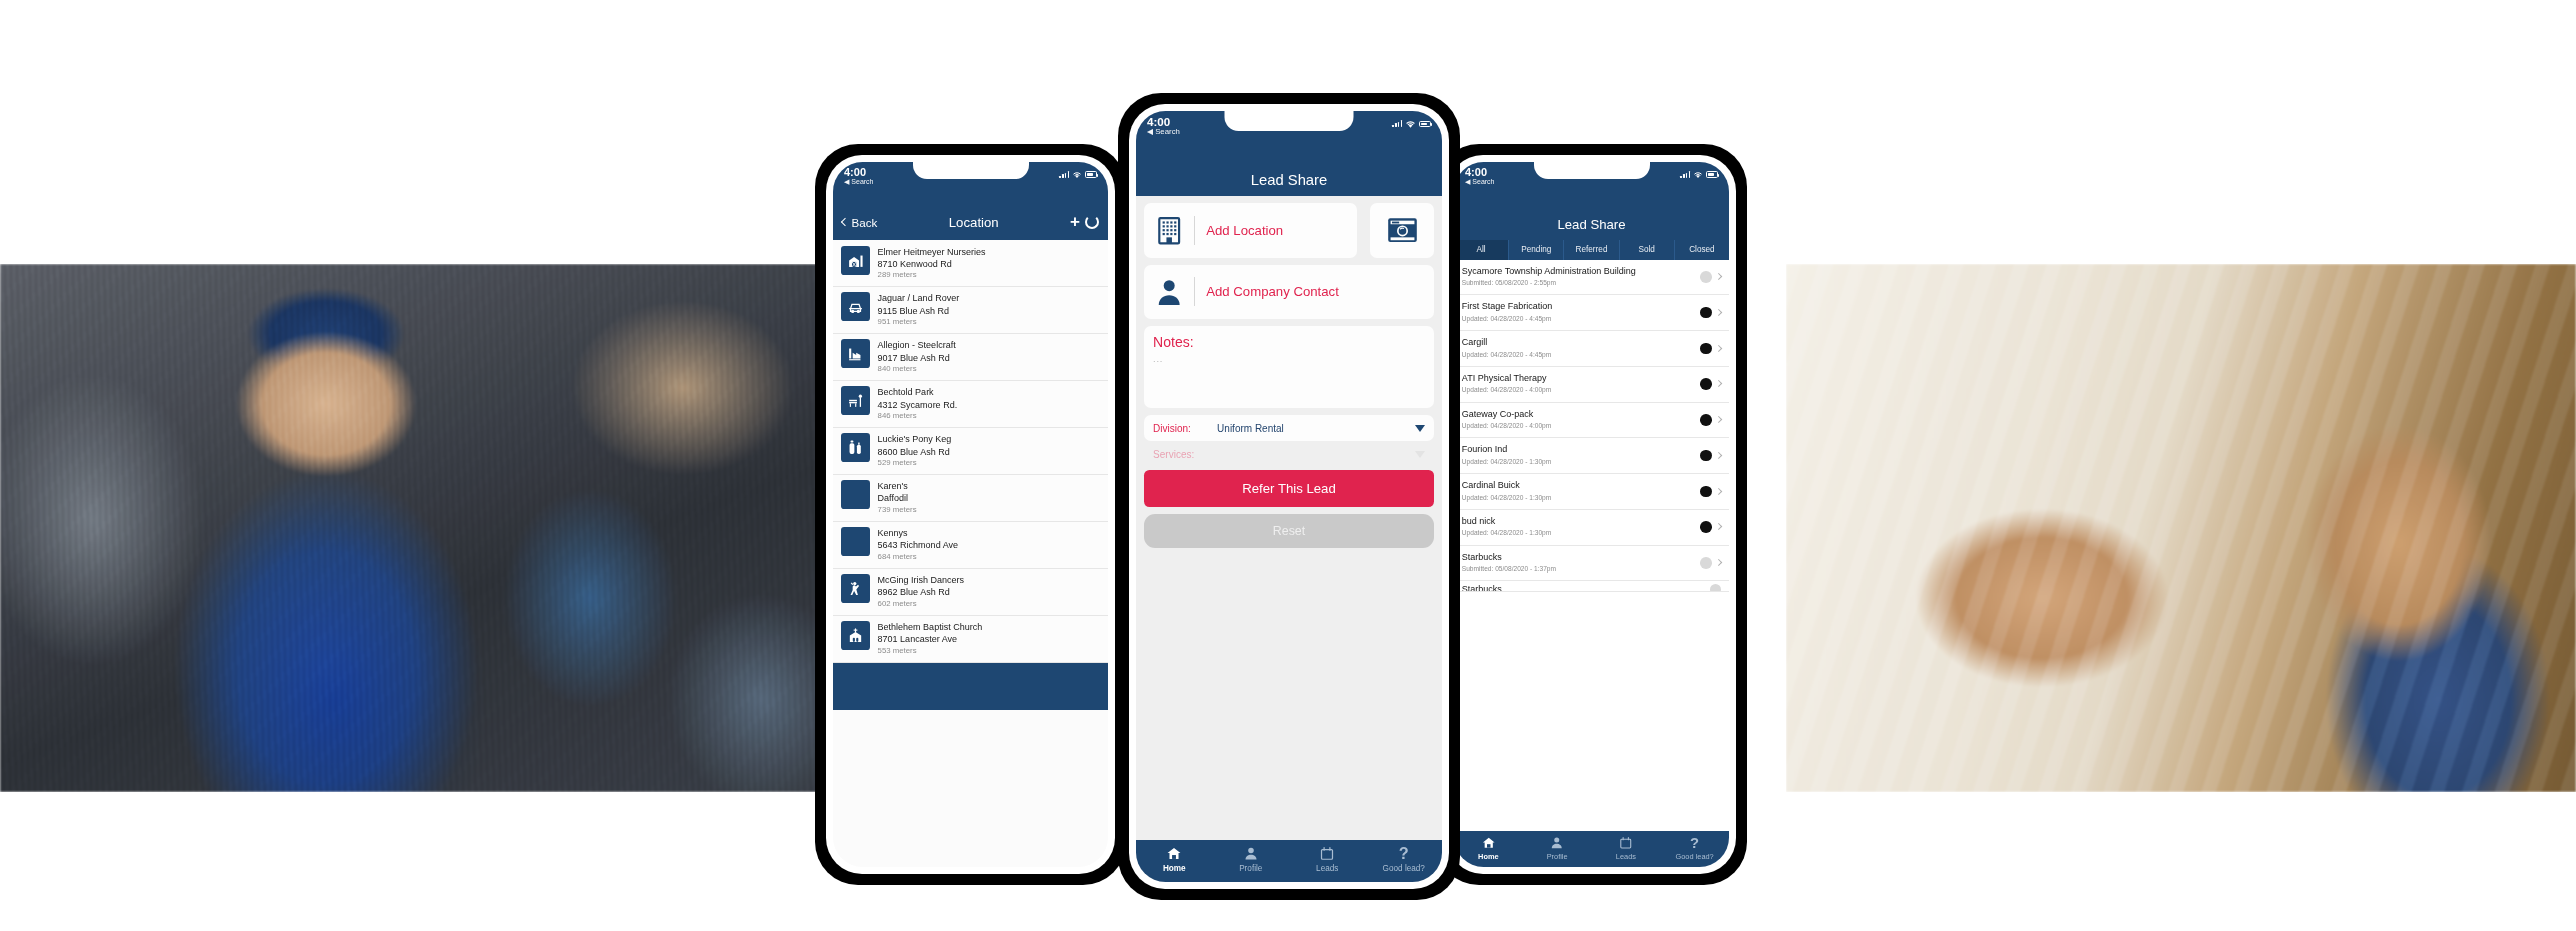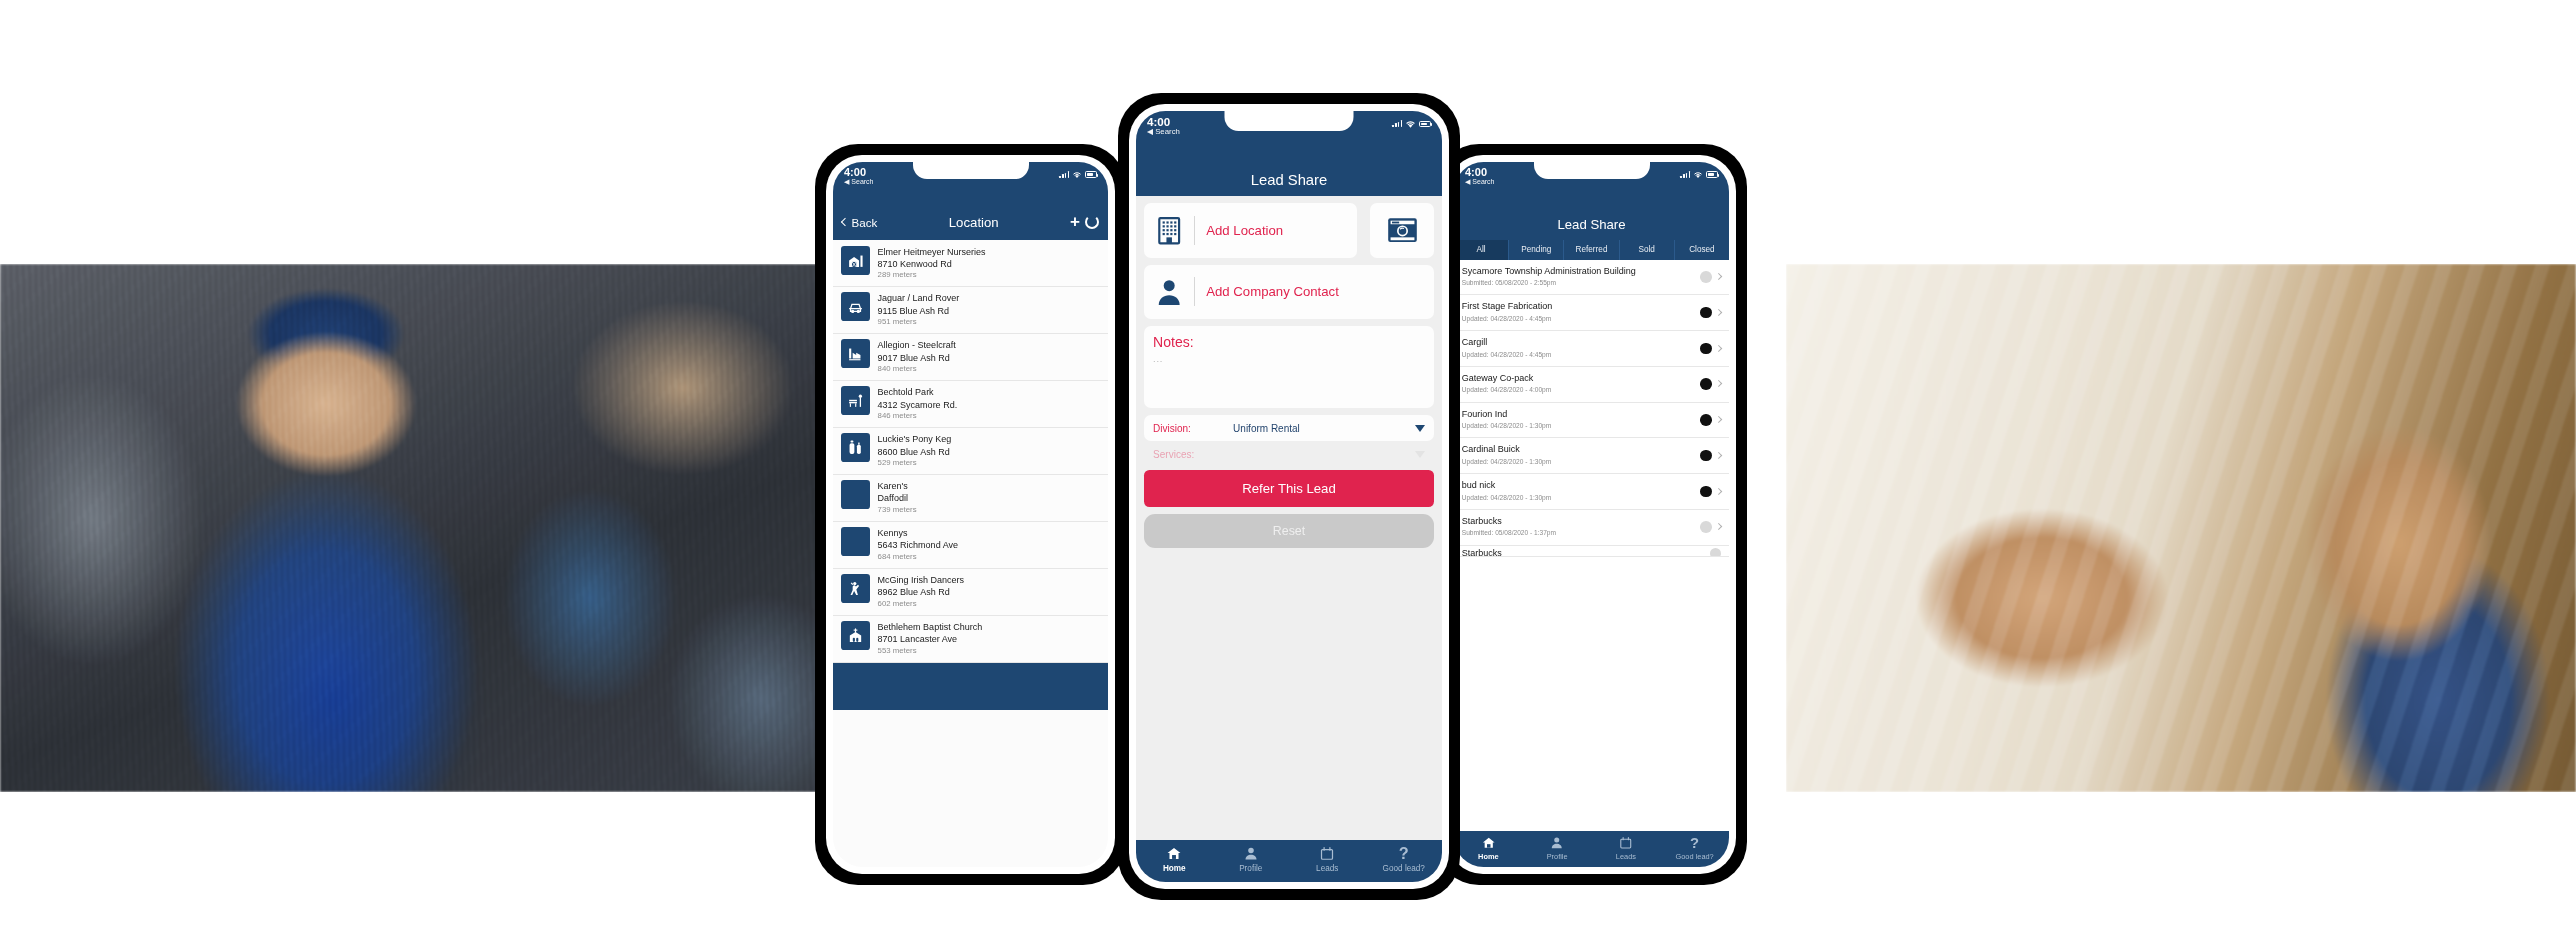--- a/index.html
+++ b/index.html
@@ -136,21 +136,21 @@
   .rowsplit{ display:flex; gap:13px; }
   .addbtn{ flex:1; display:flex; align-items:center; gap:11px; padding:12.4px 12.4px; }
   .vsep{ width:1.6px; align-self:stretch; background:#d7d7d7; }
   .addtxt{ color:#e0234e; font-size:13.2px; }
   .camcard{ width:64px; display:flex; align-items:center; justify-content:center; }
   .notescard{ padding:7.8px 9.3px; height:82px; }
   .noteslab{ color:#e0234e; font-size:14px; }
   .notesval{ color:#b5b5b5; font-size:9.3px; margin-top:4.7px; letter-spacing:0.8px; }
   .divrow{ display:flex; align-items:center; padding:7.8px 9.3px; }
   .divlab{ color:#e0234e; font-size:10px; width:64px; }
-  .divval{ color:#24456e; font-size:10px; flex:1;margin-left:16px; }
+  .divval{ color:#24456e; font-size:10px; flex:1; }
   .caret{ width:0; height:0; border-left:5.4px solid transparent; border-right:5.4px solid transparent;
     border-top:7.8px solid #1e4772; }
   .caret.mut{ border-top-color:#cfcfcf; }
   .svcrow{ display:flex; align-items:center; padding:7.8px 9.3px; opacity:.38; }
   .svclab{ color:#e0234e; font-size:10px; flex:1; }
   .refer{ background:#e0234e; color:#fff; text-align:center; font-size:13.2px;
     padding:11px 0; border-radius:5.4px; }
   .reset{ background:#c9c9c9; color:#efefef; text-align:center; font-size:12.4px;
     padding:10px 0; border-radius:11px; }
 
@@ -400,20 +400,30 @@
             </div>
             <div class="rt">
                 <span class="dot"></span>
                 <span class="chev-r"></span>
               </div>
           </div>
           <div class="leadrow">
             <div class="lt">
               <div class="t1">Cargill</div>
               <div class="t2">Updated: 04/28/2020 - 4:45pm</div>
+            </div>
+            <div class="rt">
+                <span class="dot"></span>
+                <span class="chev-r"></span>
+              </div>
+          </div>
+          <div class="leadrow">
+            <div class="lt">
+              <div class="t1">ATI Physical Therapy</div>
+              <div class="t2">Updated: 04/28/2020 - 4:00pm</div>
             </div>
             <div class="rt">
                 <span class="dot"></span>
                 <span class="chev-r"></span>
               </div>
           </div>
           <div class="leadrow">
             <div class="lt">
               <div class="t1">Gateway Co-pack</div>
               <div class="t2">Updated: 04/28/2020 - 4:00pm</div>

